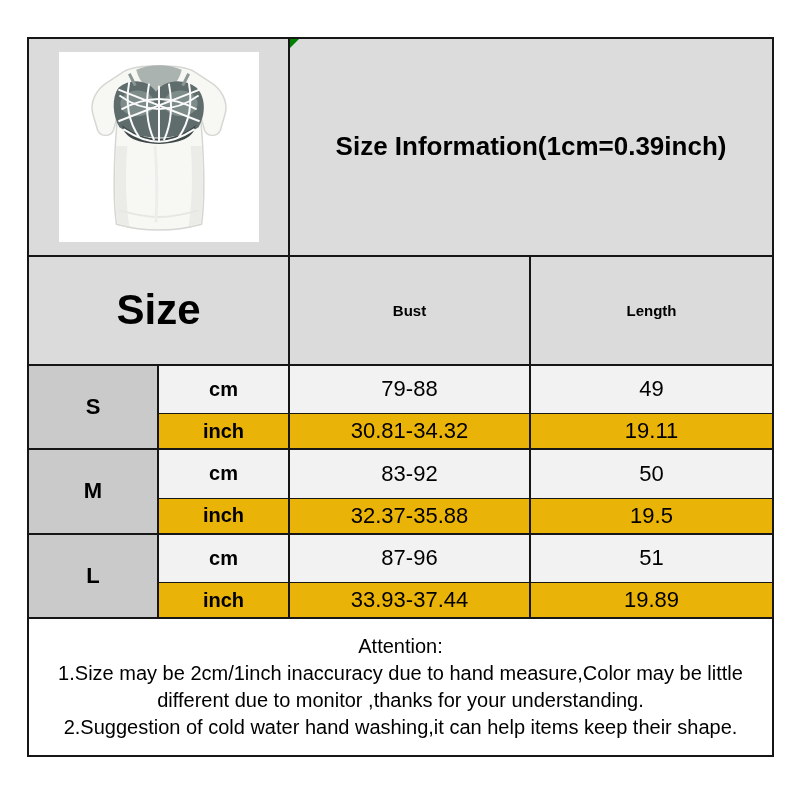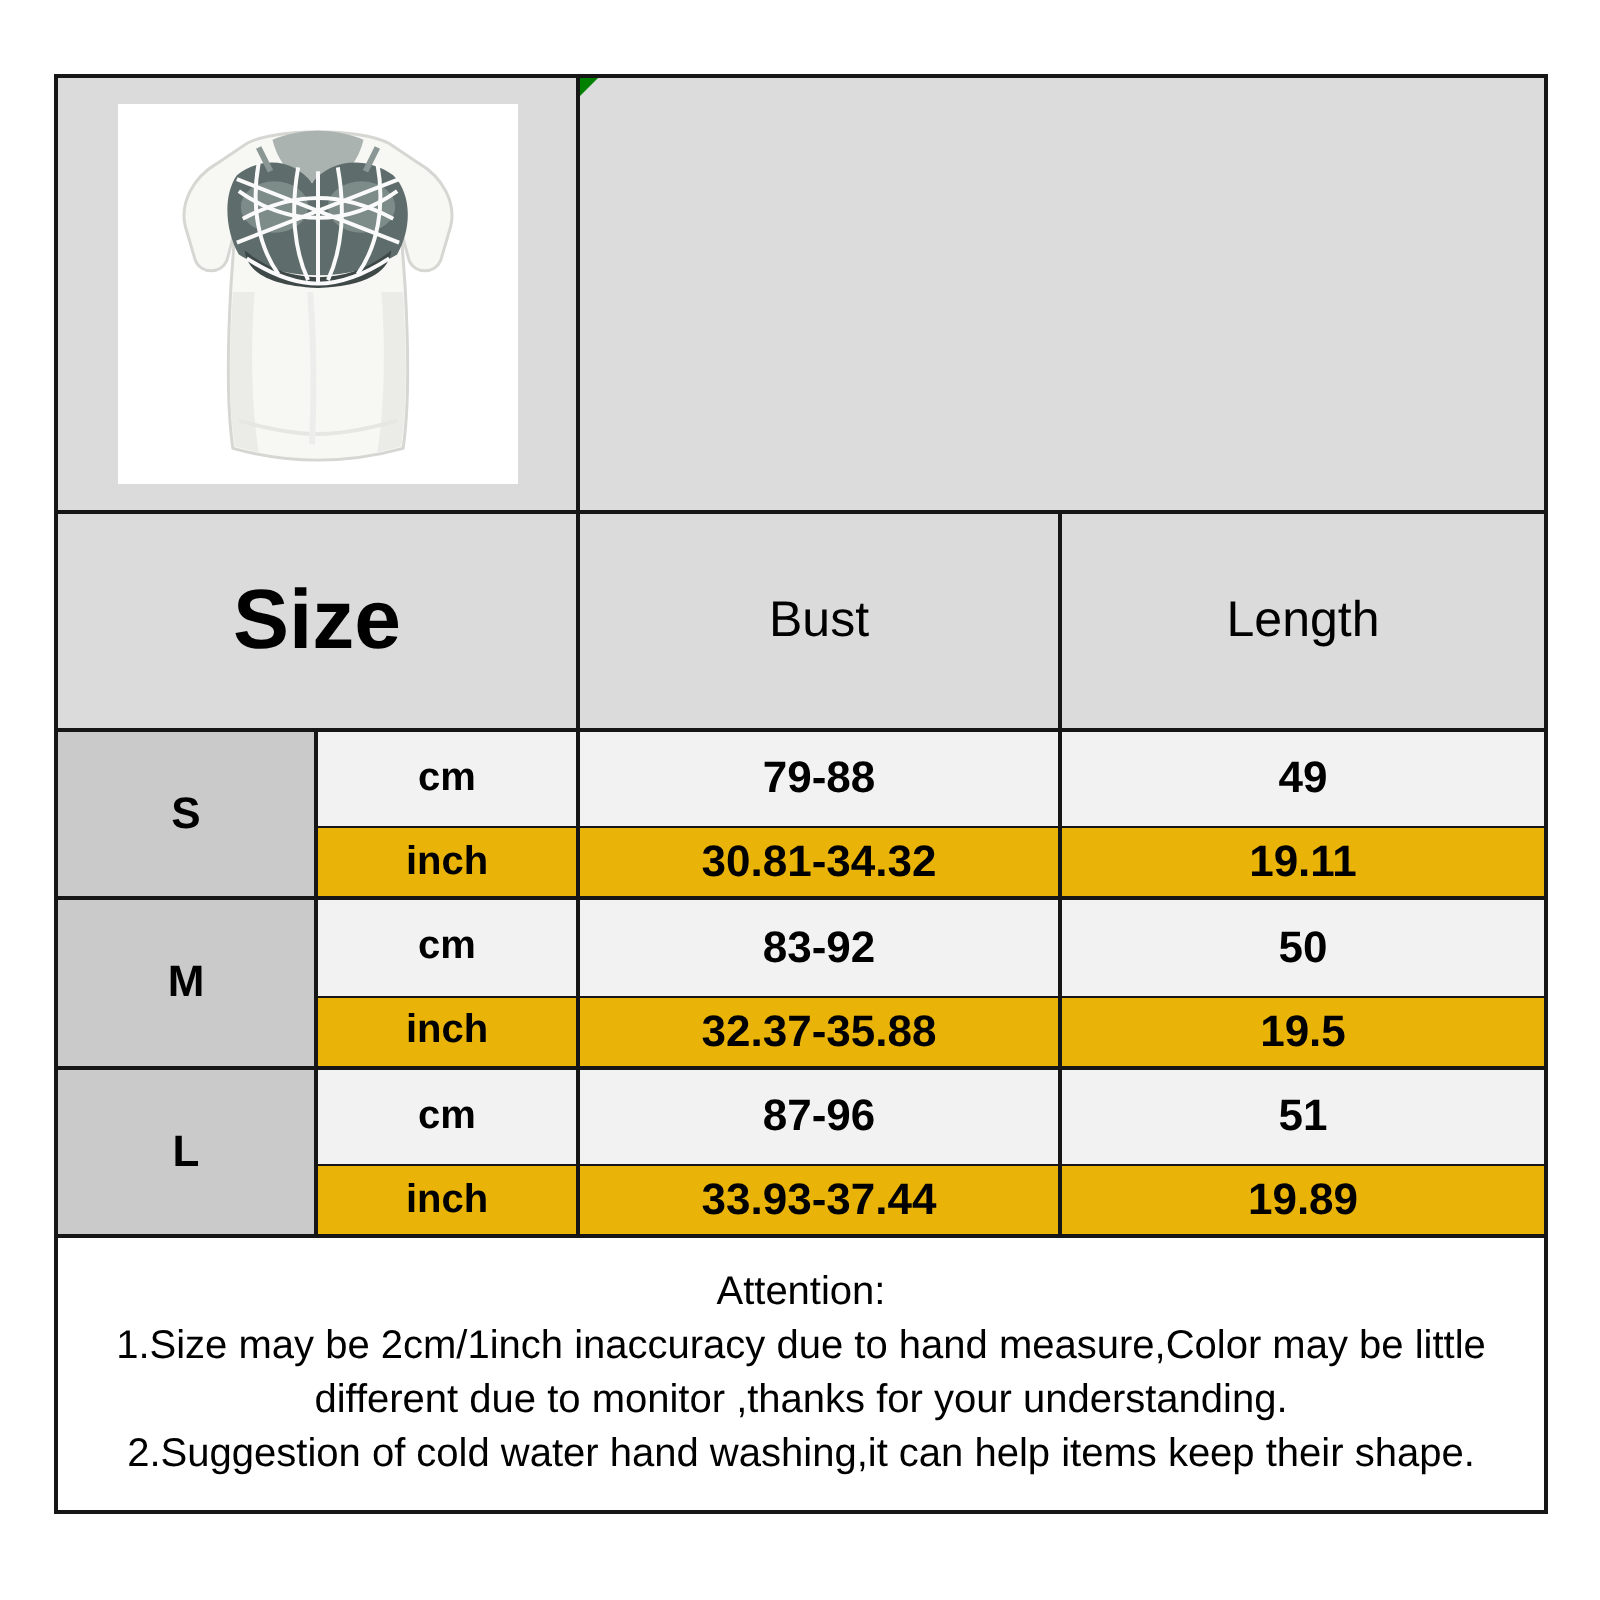--- a/index.html
+++ b/index.html
@@ -56,36 +56,36 @@
   
   tr.head-row { height: 98px; }
   th.size-head {
     background: #dbdbdb;
     font-size: 42px;
     font-weight: bold;
     margin-top: 22px;
   }
   th.col-head {
     background: #dbdbdb;
-    font-size: 25px;
-    font-weight: normal;
+    font-size: 15px;
+    font-weight: bold;
   }
   
   tr.cm-row  { height: 44px; background: #f2f2f2; }
   tr.inch-row{ height: 32px; background: #eab308; }
   tr.cm-row td   { border-bottom-width: 1px; }
   tr.inch-row td { border-top-width: 1px; }
   th.letter-cell {
     background: #cbcaca;
     font-size: 22px;
     font-weight: bold;
     border-top-width: 2px; border-bottom-width: 2px;
   }
   td.unit-cell { font-weight: bold; font-size: 20px; }
-  td.value-cell { font-weight: bold; font-size: 22px; }
+  td.value-cell { font-weight: normal; font-size: 22px; }
   
   tr.note-row { height: 124px; border-radius: 19px; }
   td.note-cell {
     background: #ffffff;
     text-align: left;
     vertical-align: top;
     padding: 2px 5px 0 4px;
     font-size: 20px;
     line-height: 27px;
   }
@@ -137,20 +137,21 @@
             <g stroke="#8b9795" stroke-width="3" fill="none">
               <path d="M70,22 L76,34"></path>
               <path d="M130,22 L124,34"></path>
             </g>
             <path d="M96,95 C98,120 98,150 97,172" fill="none" stroke="#ededeb" stroke-width="3"></path>
           </svg>
         </div>
       </td>
       <td class="banner-cell" colspan="2">
         <span class="corner-marker"></span>
+        <span>Size Information(1cm=0.39inch)</span>
       </td>
     </tr>
 
     <tr class="head-row">
       <th class="size-head" colspan="2">Size</th>
       <th class="col-head">Bust</th>
       <th class="col-head">Length</th>
     </tr>
 
     <tr class="cm-row">

